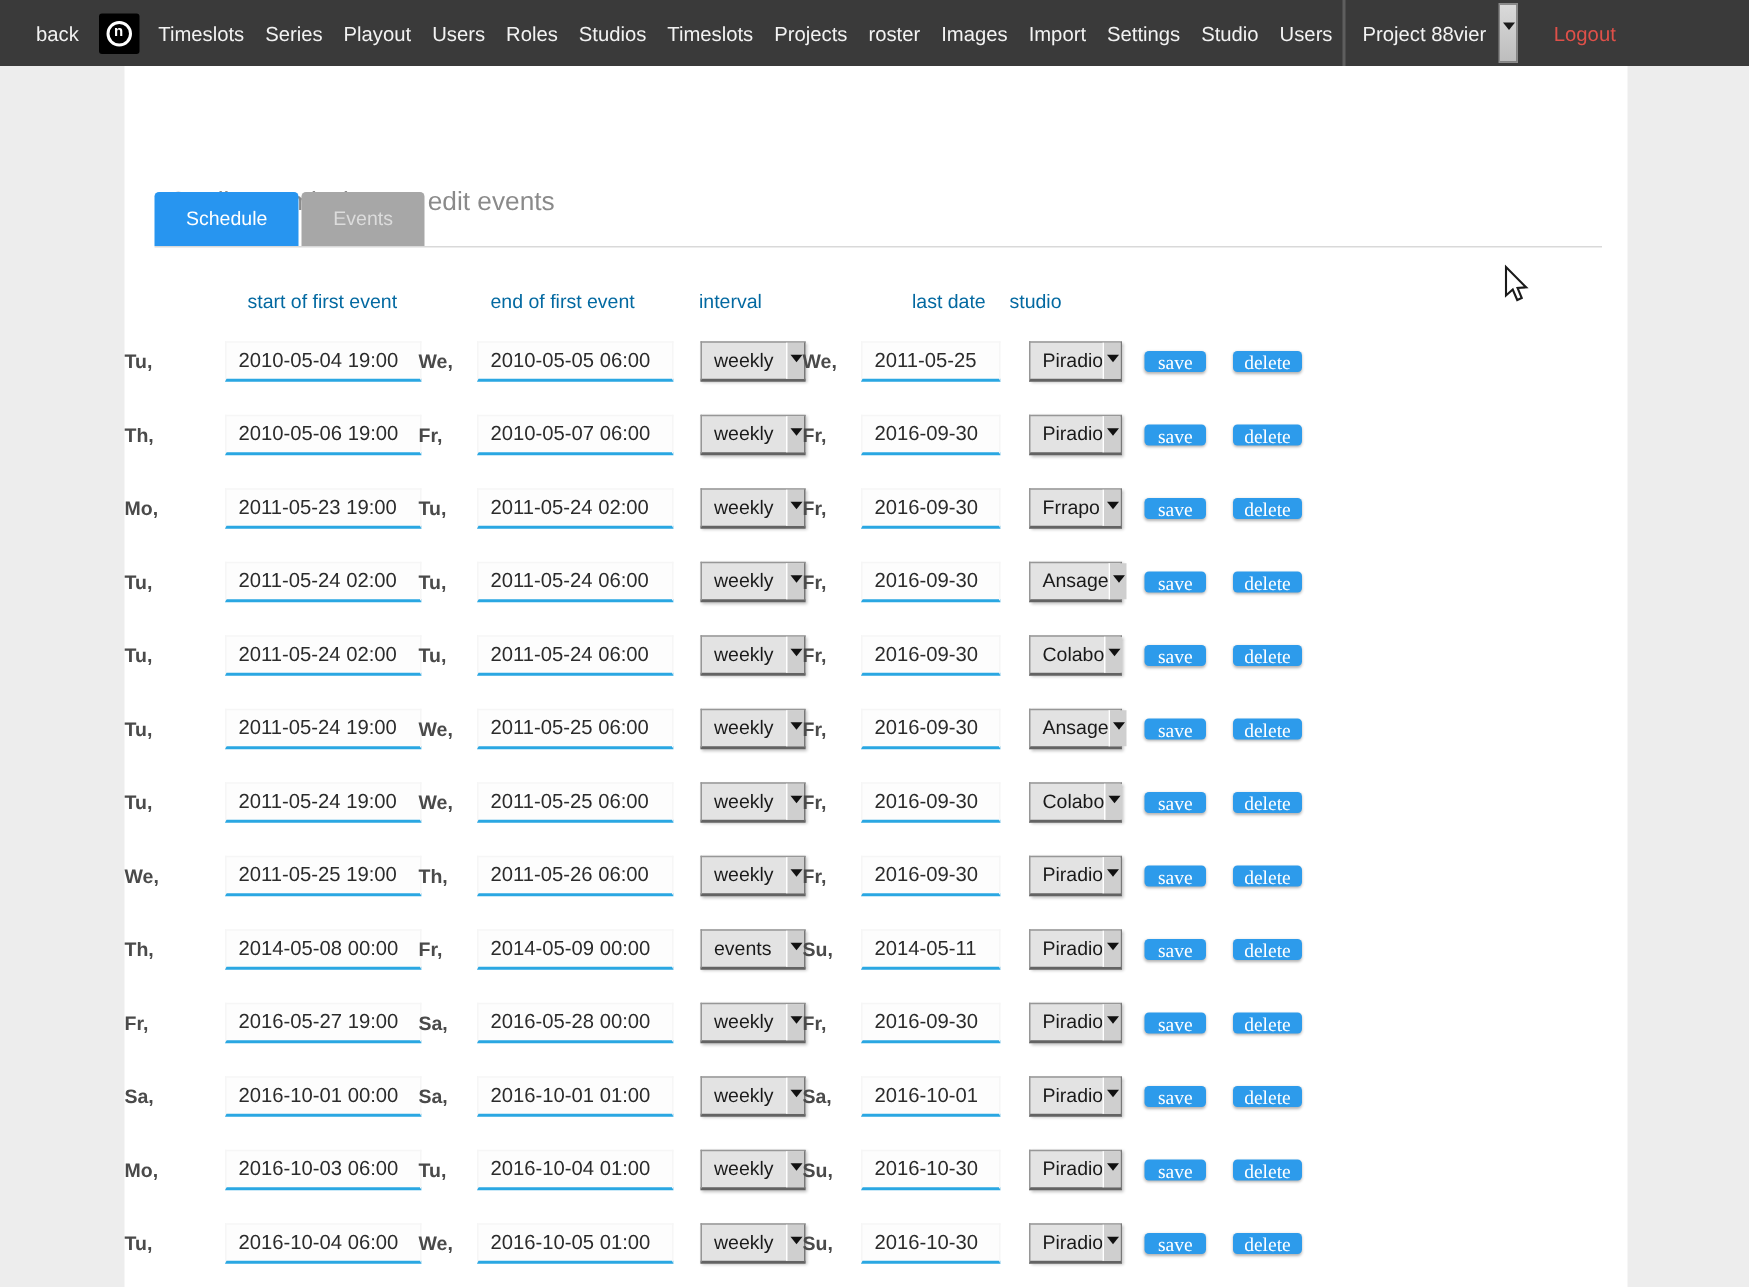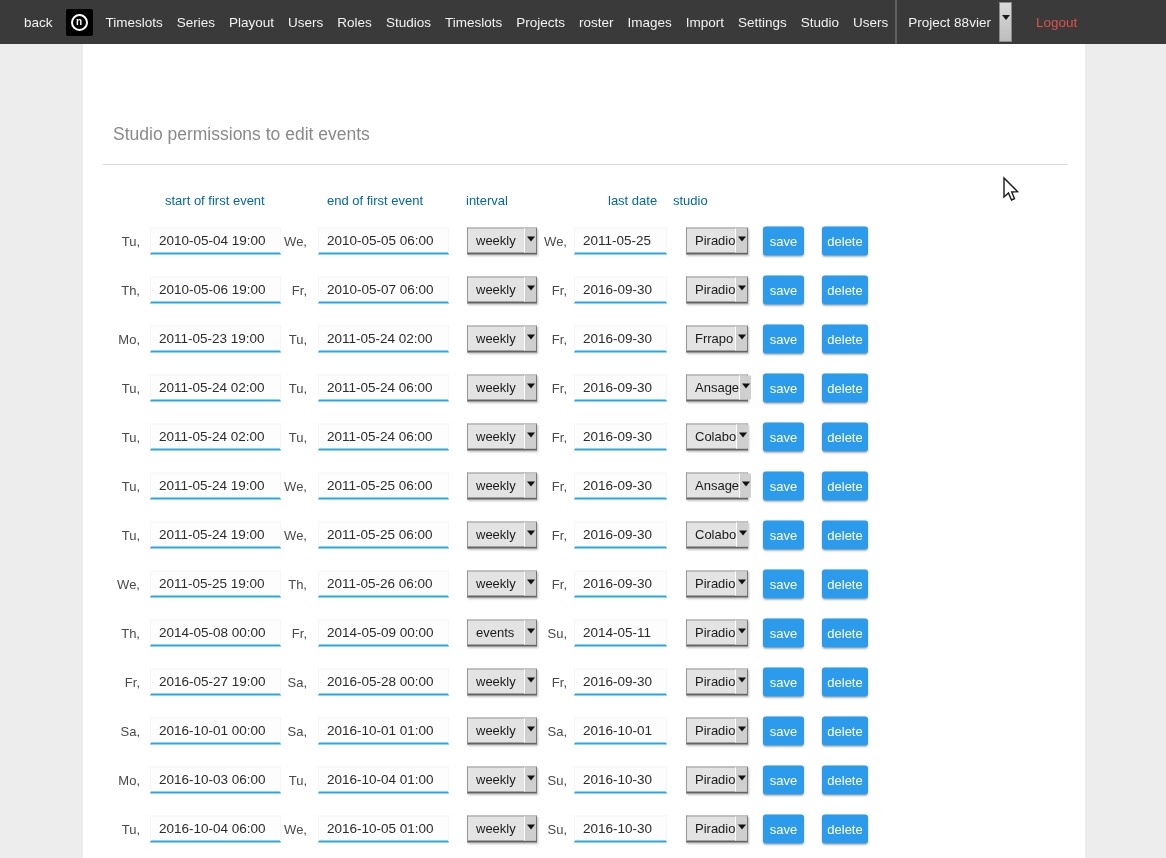--- a/index.html
+++ b/index.html
@@ -78,21 +78,21 @@
   .h-end      { left:244px; }
   .h-interval { left:383px; }
   .h-last     { left:481px;padding-left:44px; }
   .h-studio   { left:590px; }
 
   
   .rows { position:absolute; left:0; top:172px; width:1002px; }
   .row  { position:relative; height:49px; }
   .row > * { position:absolute; top:50%; transform:translateY(-50%); }
 
-  .day { font-size:13px; color:#4a4a4a; text-align:right; }
+  .day { font-size:13px; color:#4a4a4a; text-align:left;font-weight:bold; }
   .d1 { left:0;    width:57px; }
   .d2 { left:196px; width:28px; }
   .d3 { left:452px; width:32px; }
 
   .inp {
     height:27px; border:1px solid #f6f6f6;
     border-bottom:2px solid #2aa7e2;
     background:#fdfdfd; padding:0 4px 0 8px;
     font-size:13.5px; color:#2b2b2b;
     font-family:"Liberation Sans", sans-serif;
@@ -117,23 +117,23 @@
     width:12px; background:#cfcfcf; border-left:1px solid #ffffff;
     position:relative; flex:0 0 auto;
   }
   .sel-arrow::after {
     content:""; position:absolute; left:2px; top:8px;
     border-left:4px solid transparent; border-right:4px solid transparent;
     border-top:5px solid #111;
   }
 
   .btn {
-    height:29px; border:none; border-radius:3px;
+    height:14px; border:none; border-radius:3px;
     background:#2d9beb; color:#fff; font-size:13px;
-    font-family:Liberation Sans, sans-serif;
+    font-family:Liberation Serif, serif;
     cursor:pointer; box-shadow:0 1px 2px rgba(0,0,0,0.3);
   }
   .btn-save   { left:680px; width:41px; }
   .btn-delete { left:739px; width:46px; }
 
   
   .cursor { position:absolute; left:1000px; top:176px; pointer-events:none; z-index:50; }
 </style>
 </head>
 <body>
@@ -163,20 +163,24 @@
     <span class="nav-sel-label">Project 88vier</span>
     <span class="nav-strip"></span>
   </span>
   <span class="logout">Logout</span>
 
 </div>
 
 <div class="main">
   <div class="page-title">Studio permissions to edit events</div>
 
+  <div class="tabs">
+    <div class="tab active">Schedule</div>
+    <div class="tab inactive">Events</div>
+  </div>
   <div class="tab-underline"></div>
 
   <div class="thead">
     <span class="h-start">start of first event</span>
     <span class="h-end">end of first event</span>
     <span class="h-interval">interval</span>
     <span class="h-last">last date</span>
     <span class="h-studio">studio</span>
   </div>
 

